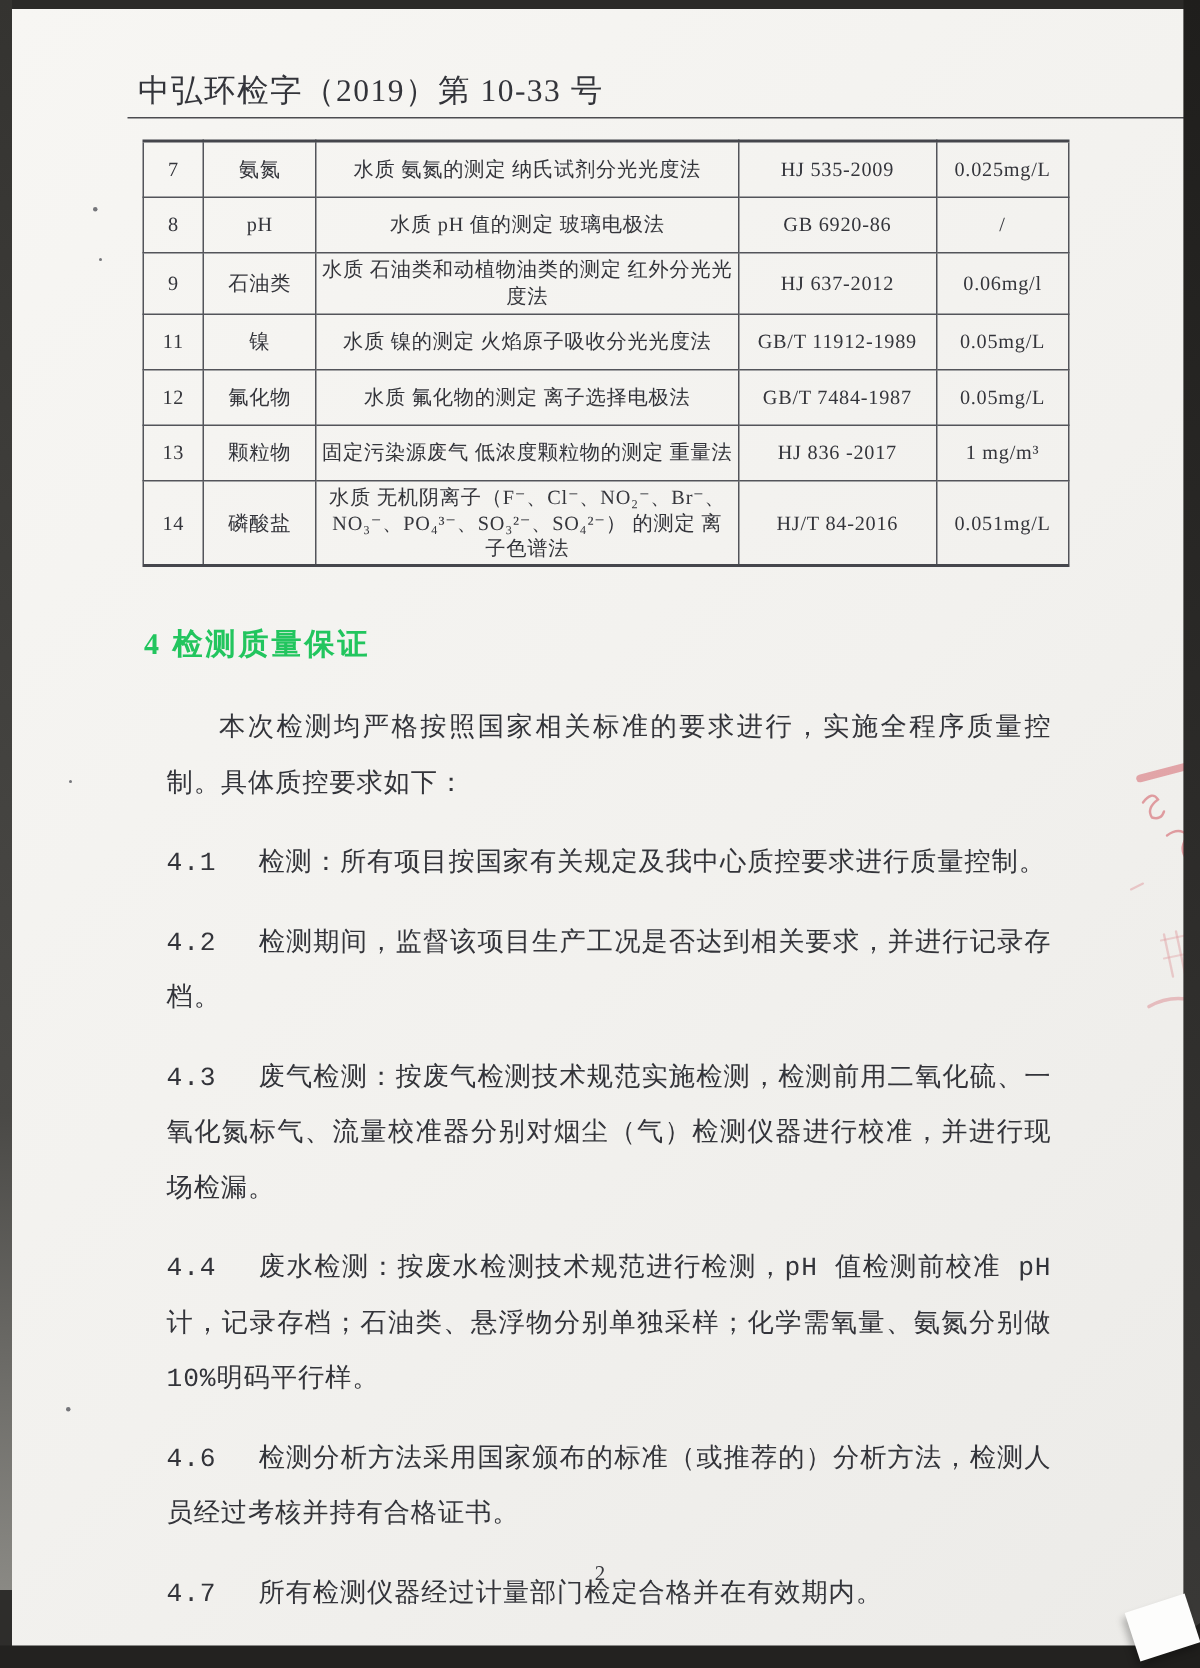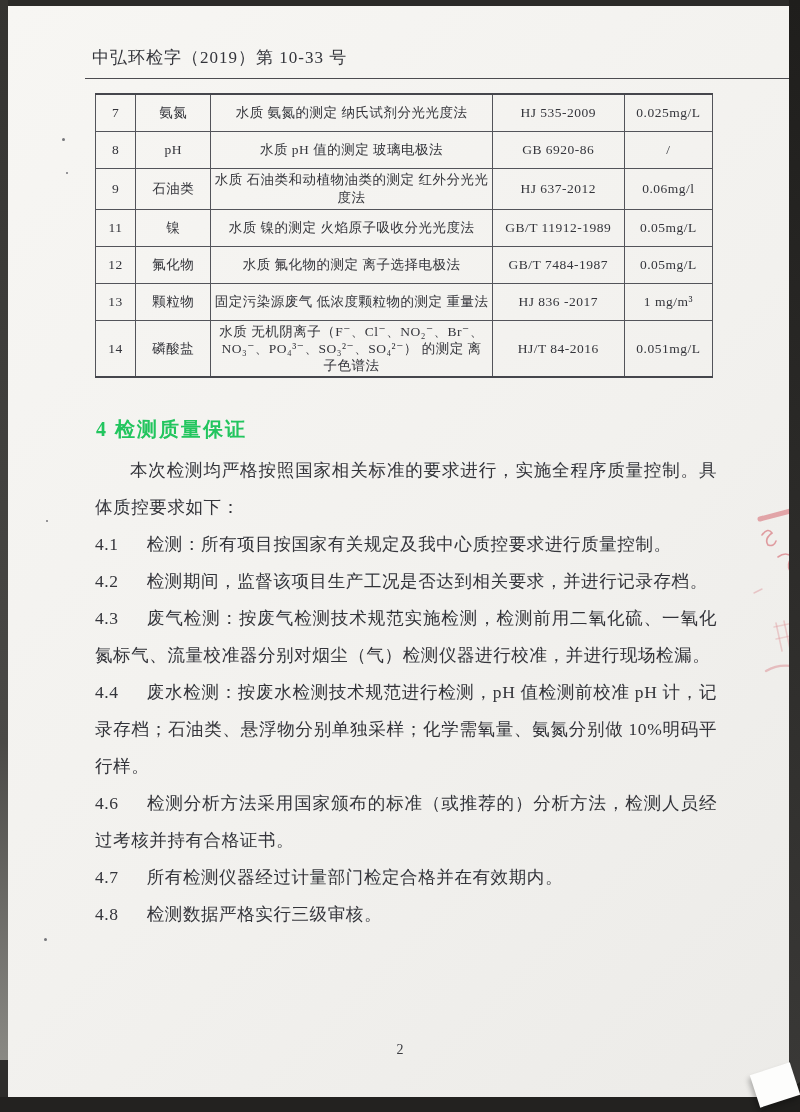--- a/index.html
+++ b/index.html
@@ -20,21 +20,21 @@
     background: #fdfdfc; transform: rotate(-18deg);
     box-shadow: -3px 3px 5px rgba(0,0,0,0.25);
   }
   .curl-shadow {
     position: absolute; right: 0; bottom: 0; width: 0; height: 0;
     border-left: 40px solid transparent; border-bottom: 30px solid #1f1e1c;
   }
 
   .doc-header {
     position: absolute; left: 92px; top: 46px;
-    font-size: 17px; letter-spacing: 1px; color: #33343a;
+    font-size: 21px; letter-spacing: 1px; color: #33343a;
   }
   .header-rule {
     position: absolute; left: 85px; top: 78px; width: 706px; height: 0;
     border-top: 1.5px solid #4c4c50;
   }
 
   table.methods {
     position: absolute; left: 95px; top: 93px; width: 618px;
     border-collapse: collapse; table-layout: fixed;
     font-size: 13.5px; color: #34353b;
@@ -47,21 +47,21 @@
   table.methods tr.tall td { height: 42px; line-height: 17px; padding: 2px 4px; text-align: center; }
 
   .sec-heading {
     position: absolute; left: 96px; top: 416px;
     font-size: 20px; font-weight: bold; color: #22c55e; letter-spacing: 2px;
   }
 
   .body-text { position: absolute; left: 95px; top: 452px; width: 622px; }
   .body-text p {
     font-size: 17.5px; line-height: 37px; text-align: justify;
-    color: #33343a; letter-spacing: 0.6px; margin: 0;
+    color: #33343a; letter-spacing: 0.6px; margin: 16px; font-family: Liberation Mono, monospace;
   }
   .body-text p.intro { text-indent: 2em; }
   .body-text p .num { margin-right: 1.6em; }
 
   .page-number {
     position: absolute; left: 0; top: 1042px; width: 800px;
     text-align: center; font-size: 14px; color: #3a3b40;
   }
 
   .stamp { position: absolute; left: 742px; top: 505px; width: 58px; height: 200px; pointer-events: none; }

